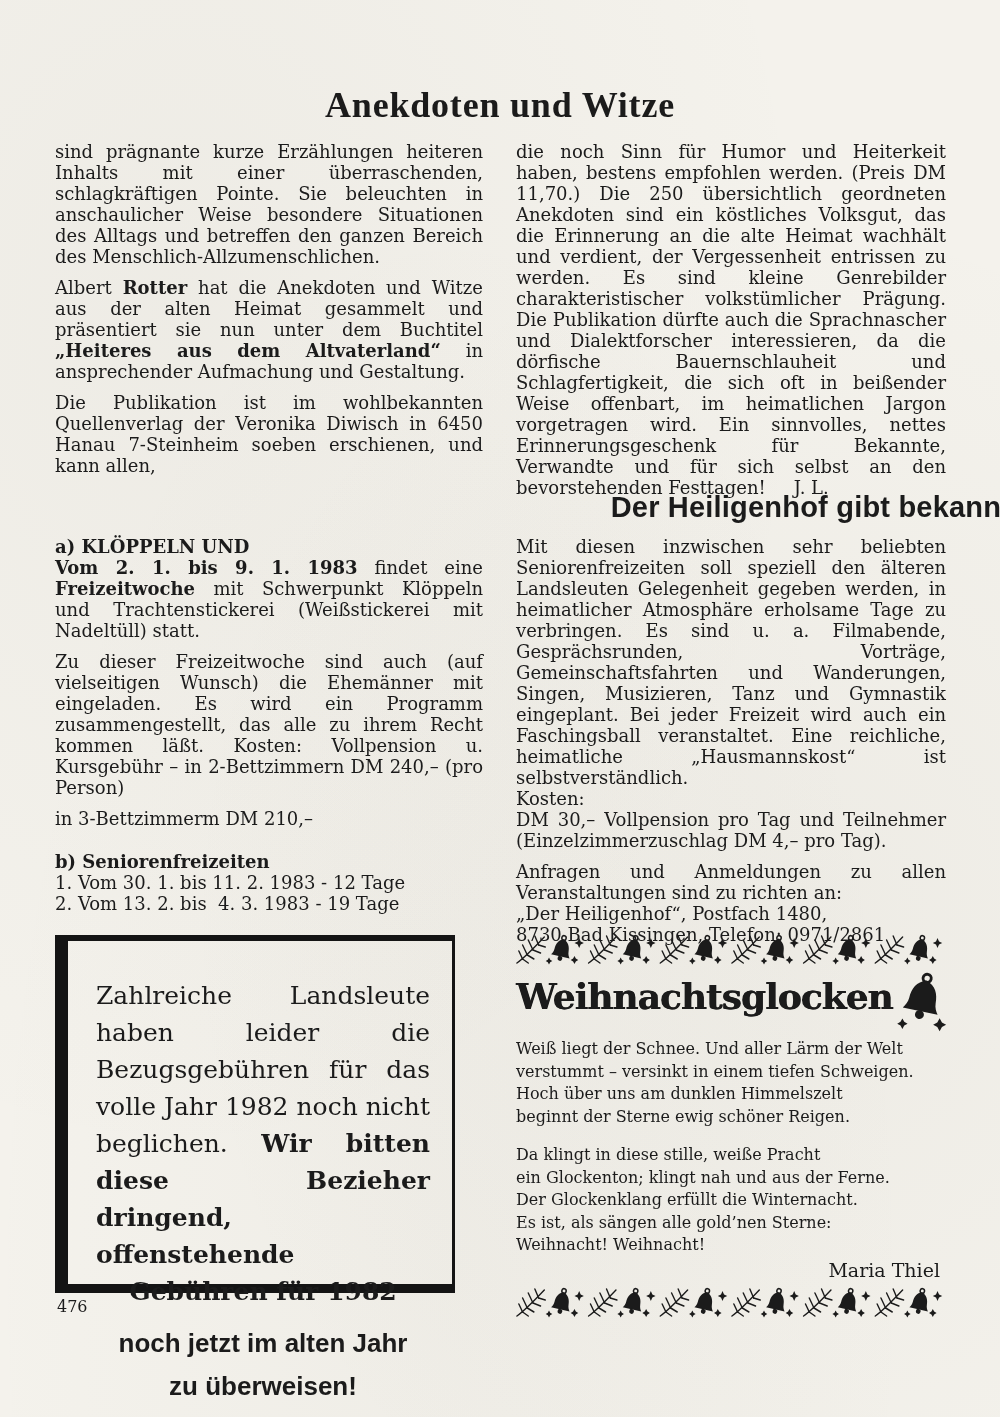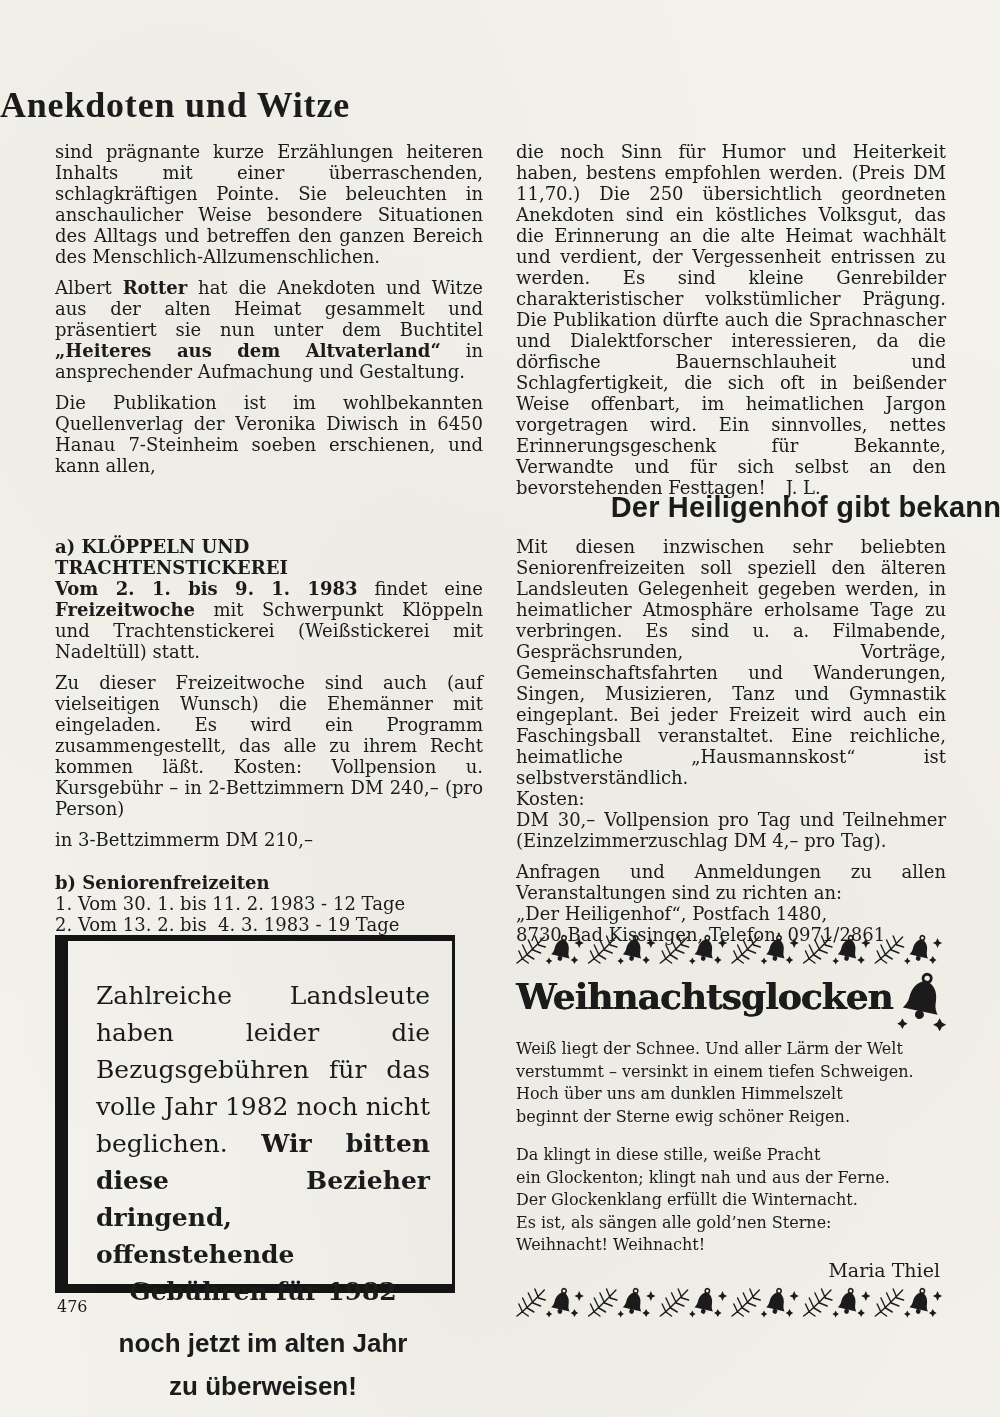--- a/index.html
+++ b/index.html
@@ -8,40 +8,40 @@
     background:#f4f2ec;
     background-image:
       radial-gradient(ellipse at 18% 22%, rgba(120,115,100,.05), transparent 55%),
       radial-gradient(ellipse at 80% 65%, rgba(120,115,100,.05), transparent 55%),
       radial-gradient(ellipse at 45% 90%, rgba(120,115,100,.04), transparent 60%);
     color:#1b1b1b;
     font-family:"DejaVu Serif", serif;
     overflow:hidden;
   }
   .main-title{
-    position:absolute;top:84px;left:0;width:100%;text-align:left;
+    position:absolute;top:84px;left:0;width:100%;text-align:center;
     font-family:"Liberation Serif", serif;font-weight:700;font-size:36px;
     letter-spacing:.8px;margin:0;
   }
   .sub-title{
     position:absolute;top:480px;left:0;width:100%;text-align:right;
     font-family:"Liberation Sans", sans-serif;font-weight:700;font-size:29px;
     letter-spacing:.2px;margin:11px;
   }
   .col{position:absolute;width:428px;}
   .col.left{left:55px;}
   .col.right{left:516px;width:430px;}
   .sec1{top:141px;}
   .sec2{top:536px;}
   .sec3{top:932px;}
   p{margin:0 0 10px;font-size:18px;line-height:21px;text-align:justify;}
   p.tight{margin-bottom:0;}
   .bold-head{font-weight:700;text-align:left;margin:0;}
   .gap-top{margin-top:22px;}
-  .initials{display:inline-block;margin-left:20px;}
+  .initials{display:inline-block;margin-left:28px;}
   .plain{text-align:left;}
   
   .notice{
     position:absolute;left:55px;top:935px;width:400px;height:358px;
     box-sizing:border-box;border-style:solid;border-color:#141414;
     border-width:6px 3px 9px 13px;
     padding:36px 22px 0 28px;
   }
   .notice .serif-part{
     font-size:25px;line-height:37px;text-align:justify;text-align-last:center;
@@ -103,21 +103,20 @@
     <p class="tight">Die Publikation ist im wohlbekannten Quellenverlag der Veronika Diwisch in 6450 Hanau 7-Steinheim soeben erschienen, und kann allen,</p>
   </div>
   <div class="col right sec1">
     <p class="tight"><span>die noch Sinn für Humor und Heiterkeit haben, bestens empfohlen werden. (Preis DM 11,70.) Die 250 übersichtlich geordneten Anekdoten sind ein köstliches Volksgut, das die Erinnerung an die alte Heimat wachhält und verdient, der Vergessenheit entrissen zu werden. Es sind kleine Genrebilder charakteristischer volkstümlicher Prägung. Die Publikation dürfte auch die Sprachnascher und Dialektforscher interessieren, da die dörfische Bauernschlauheit und Schlagfertigkeit, die sich oft in beißender Weise offenbart, im heimatlichen Jargon vorgetragen wird. Ein sinnvolles, nettes Erinnerungsgeschenk für Bekannte, Verwandte und für sich selbst an den bevorstehenden Festtagen!</span><span class="initials">J. L.</span></p>
   </div>
 
   <h2 class="sub-title">Der Heiligenhof gibt bekannt</h2>
 
   <div class="col left sec2">
     <p class="bold-head">a) KLÖPPELN UND</p>
-    <p class="bold-head">TRACHTENSTICKEREI</p>
     <p><b>Vom 2. 1. bis 9. 1. 1983</b><span> findet eine </span><b>Freizeitwoche</b><span> mit Schwerpunkt Klöppeln und Trachtenstickerei (Weißstickerei mit Nadeltüll) statt.</span></p>
     <p>Zu dieser Freizeitwoche sind auch (auf vielseitigen Wunsch) die Ehemänner mit eingeladen. Es wird ein Programm zusammengestellt, das alle zu ihrem Recht kommen läßt. Kosten: Vollpension u. Kursgebühr – in 2-Bettzimmern DM 240,– (pro Person)</p>
     <p class="plain">in 3-Bettzimmerm DM 210,–</p>
     <p class="bold-head gap-top">b) Seniorenfreizeiten</p>
     <p class="plain tight">1. Vom 30. 1. bis 11. 2. 1983 - 12 Tage</p>
     <p class="plain tight">2. Vom 13. 2. bis &nbsp;4. 3. 1983 - 19 Tage</p>
   </div>
 
   <div class="col right sec2">
     <p class="tight">Mit diesen inzwischen sehr beliebten Seniorenfreizeiten soll speziell den älteren Landsleuten Gelegenheit gegeben werden, in heimatlicher Atmosphäre erholsame Tage zu verbringen. Es sind u. a. Filmabende, Gesprächsrunden, Vorträge, Gemeinschaftsfahrten und Wanderungen, Singen, Musizieren, Tanz und Gymnastik eingeplant. Bei jeder Freizeit wird auch ein Faschingsball veranstaltet. Eine reichliche, heimatliche „Hausmannskost“ ist selbstverständlich.</p>

